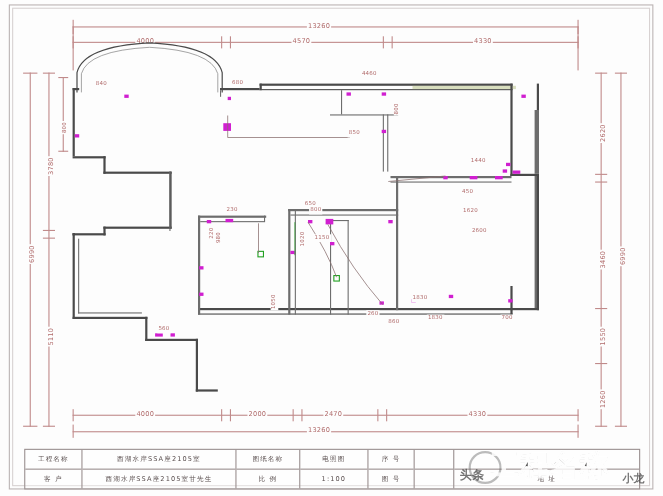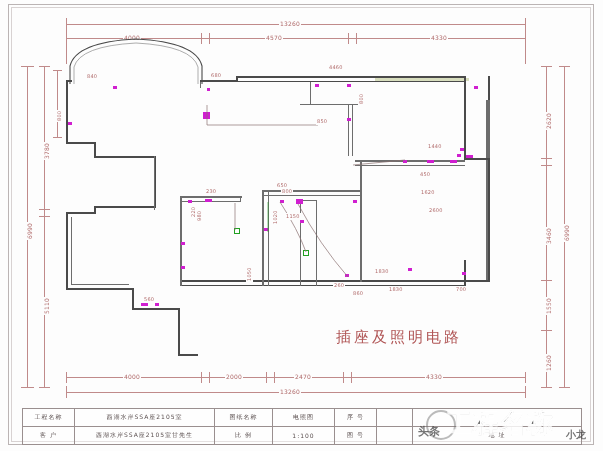--- a/index.html
+++ b/index.html
@@ -298,21 +298,20 @@
     <div class="dlabel sm" style="left:374px;top:268px;">1830</div>
     <div class="dlabel sm" style="left:352px;top:290px;">860</div>
     <div class="dlabel sm" style="left:388px;top:286px;">1830</div>
     <div class="dlabel sm" style="left:455px;top:286px;">700</div>
     <div class="dlabel sm" style="left:333px;top:282px;">260</div>
     <div class="dlabel sm v" style="left:246px;top:282px;">1050</div>
     <div class="dlabel sm" style="left:143px;top:296px;">560</div>
     <div class="dlabel sm v" style="left:196px;top:222px;">980</div>
   </div>
 
-  <div class="plan-title">插座及照明电路</div>
 
   <div class="tb">
 
     <div class="tb-cell" style="width:52px;">
       <div class="tb-row">工程名称</div>
       <div class="tb-row">客    户</div>
     </div>
     <div class="tb-cell" style="width:140px;">
       <div class="tb-row">西湖水岸SSA座2105室</div>
       <div class="tb-row">西湖水岸SSA座2105室甘先生</div>

